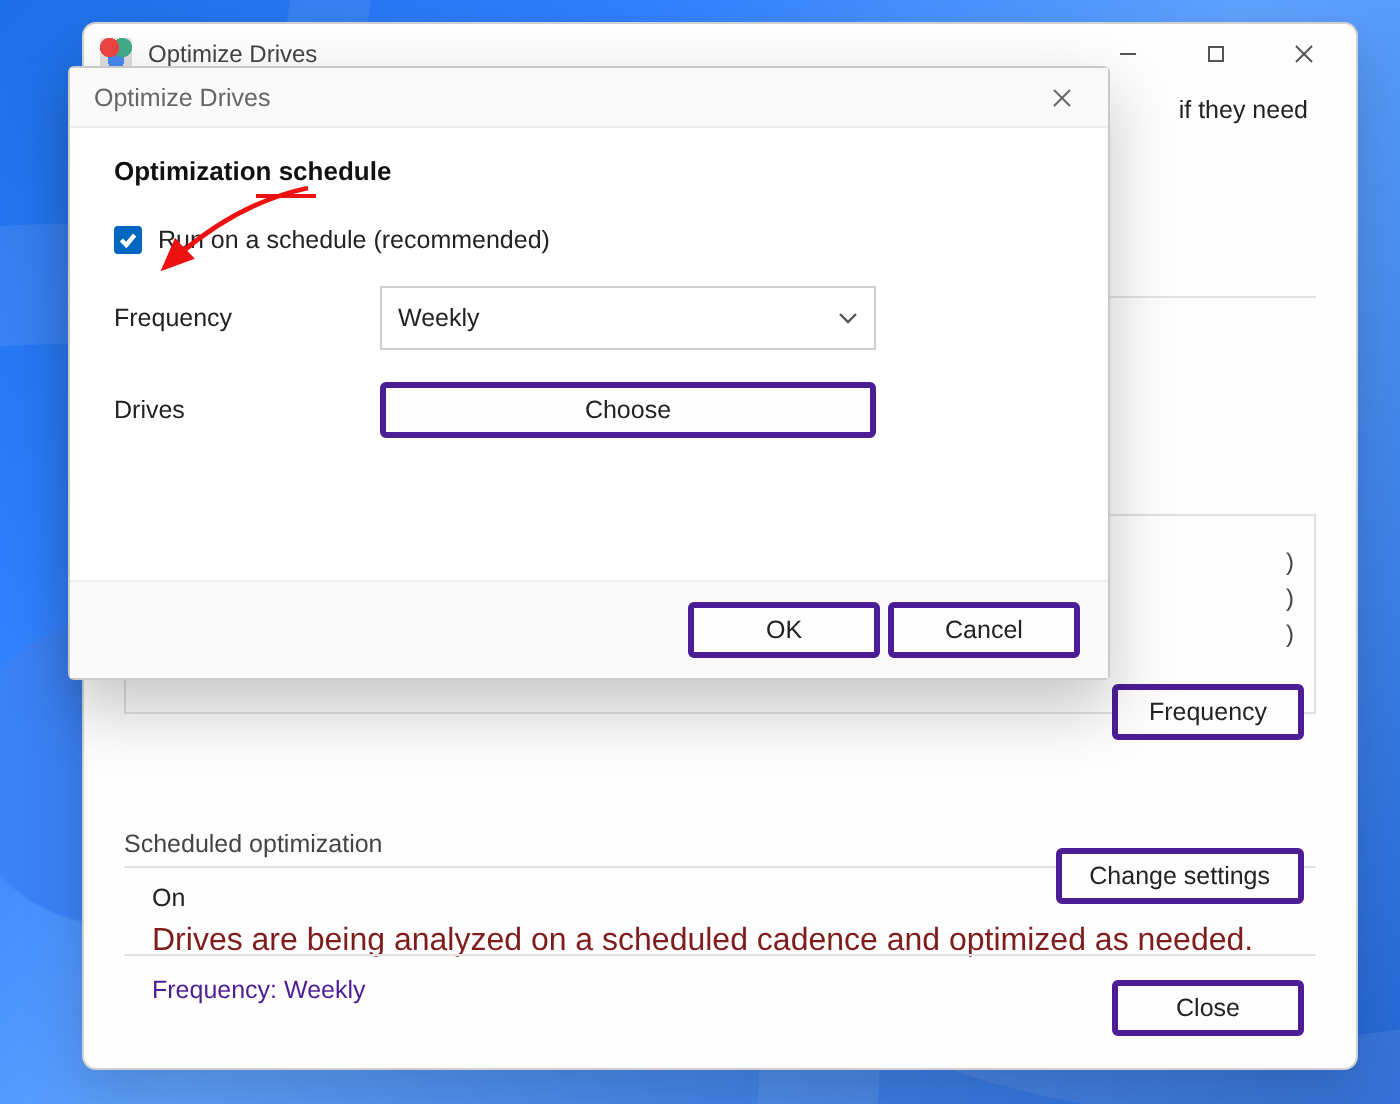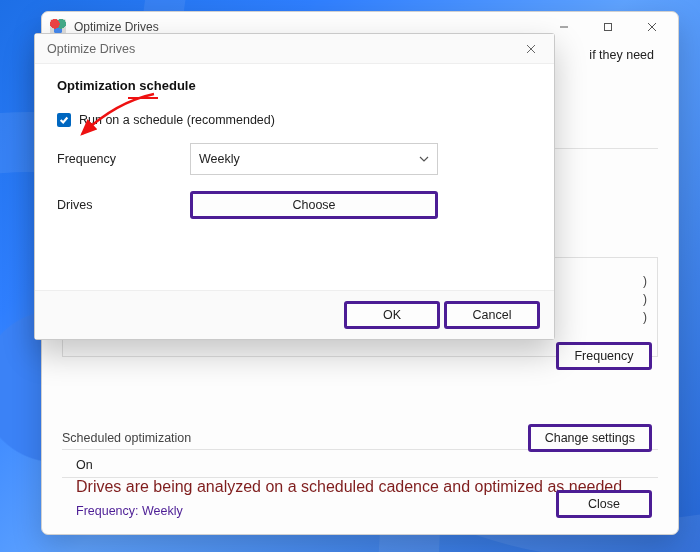--- a/index.html
+++ b/index.html
@@ -65,21 +65,21 @@
 
   .btn{
     min-width:96px; height:28px; padding:0 14px;
     background:#fdfdfd; border:3px solid #4c1d95; border-radius:3px;
     font-size:12.5px; color:#222; display:inline-flex; align-items:center; justify-content:center;
     cursor:pointer;
   }
   .btn.wide{ min-width:120px;}
 
   .section-label{ font-size:12.5px; color:#444; }
-  .sched-block{ margin-top:74px; }
+  .sched-block{ margin-top:58px; }
   .sched-on{ font-size:12.5px; margin:8px 0 2px 14px; }
   .sched-desc{ font-size:16px; margin:6px 0 2px 14px; color:#7f1d1d;}
   .sched-freq{ font-size:12.5px; margin:8px 0 0 14px; color:#4c1d95;}
 
   .change-settings{ position:absolute; right:26px; top:382px;}
   .close-row{
     position:absolute; right:26px; bottom:16px;
   }
   .bottom-hr{ position:absolute; left:20px; right:20px; bottom:56px;}
 

